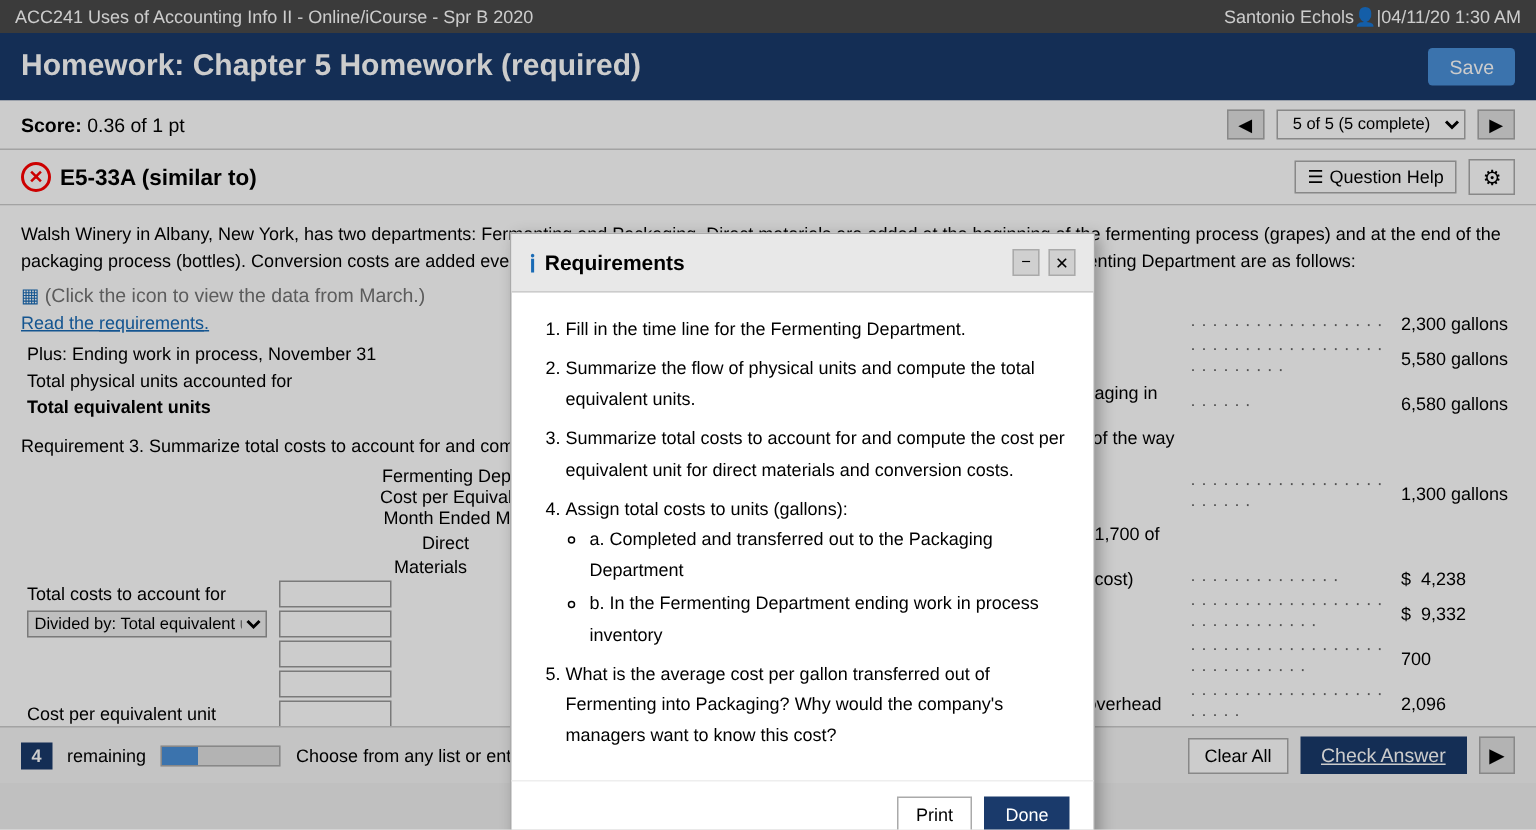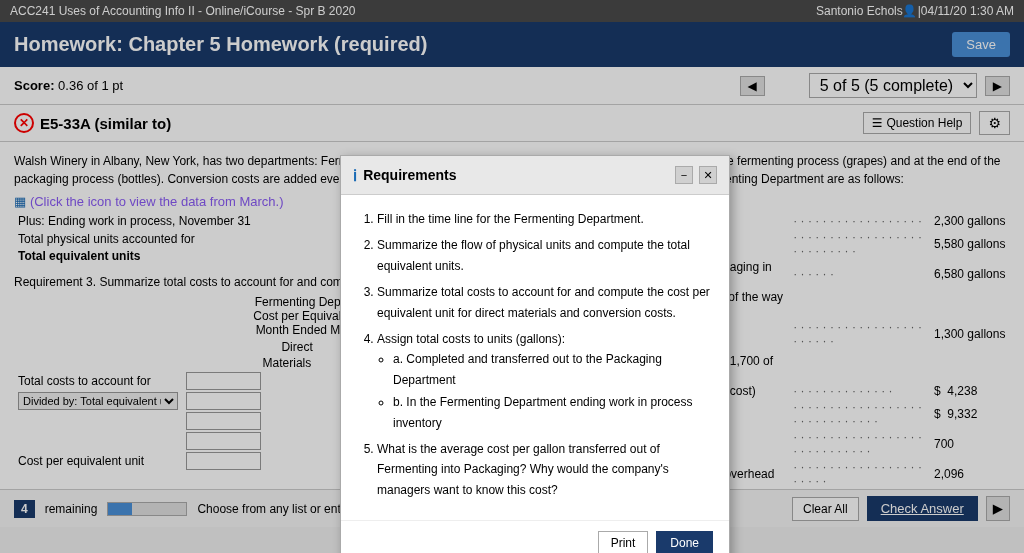--- a/index.html
+++ b/index.html
@@ -51,23 +51,22 @@
     .nav-btn {
       background: #e0e0e0;
       border: 1px solid #aaa;
       padding: 2px 7px;
       cursor: pointer;
       font-size: 12px;
     }
     .nav-dropdown {
       border: 1px solid #aaa;
       padding: 2px 6px;
-      font-size: 16px;
-      background: white;
-      margin-left: 36px;
+      font-size: 11px;
+      background: white;
     }
 
     
     .question-header {
       background: white;
       padding: 6px 14px;
       display: flex;
       justify-content: space-between;
       align-items: center;
       border-bottom: 1px solid #ccc;
@@ -89,21 +88,21 @@
     .main-content {
       background: white;
       padding: 10px 14px;
       height: calc(553px - 36px - 54px - 36px - 36px - 44px);
       overflow: hidden;
       position: relative;
     }
 
     
     .problem-text { font-size: 12px; line-height: 1.5; margin-bottom: 6px; }
-    .data-link { color: #8b5cf6; cursor: pointer; text-decoration: none; }
+    .data-link { color: #737373; cursor: pointer; text-decoration: none; }
 
     
     .content-area { display: flex; height: 100%; }
     .left-panel { flex: 1; padding-right: 8px; }
 
     .req-label { color: #1a6bb5; cursor: pointer; text-decoration: underline; font-size: 12px; margin-bottom: 6px; }
 
     table.data-table { font-size: 12px; width: 100%; border-collapse: collapse; }
     table.data-table td { padding: 1px 4px; }
     table.data-table .val { text-align: right; width: 70px; }
@@ -249,20 +248,21 @@
 <div class="main-content">
   <p class="problem-text">Walsh Winery in Albany, New York, has two departments: Fermenting and Packaging. Direct materials are added at the beginning of the fermenting process (grapes) and at the end of the packaging process (bottles). Conversion costs are added evenly throughout each process. Data from the month of March for the Fermenting Department are as follows:</p>
   <div style="margin-bottom:4px;">
     <span style="color:#1a6bb5;">▦ </span>
     <a class="data-link">(Click the icon to view the data from March.)</a>
   </div>
 
   <div class="content-area">
 
     <div class="left-panel">
+      <p class="req-label">Read the <span style="color:#1a6bb5; text-decoration:underline;">requirements</span>.</p>
 
       <table class="data-table">
         <tbody>
             <tr>
           <td>Plus: Ending work in process, November 31</td>
           <td class="val underline">1,300</td>
           <td class="val underline">1,300</td>
         </tr>
         <tr>
           <td>Total physical units accounted for</td>

